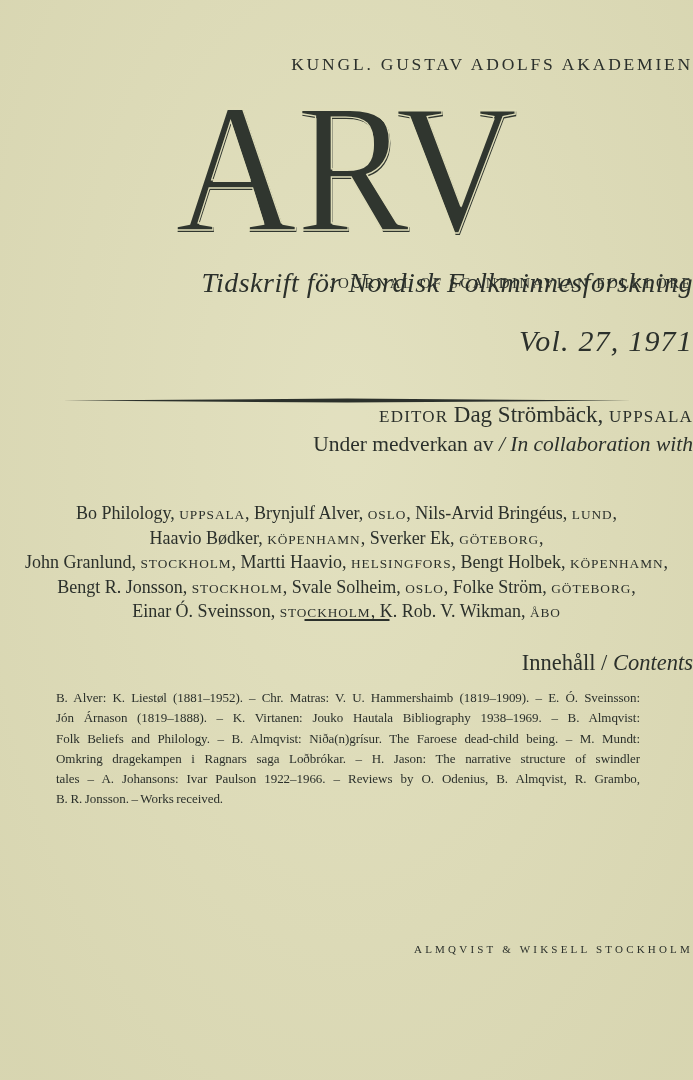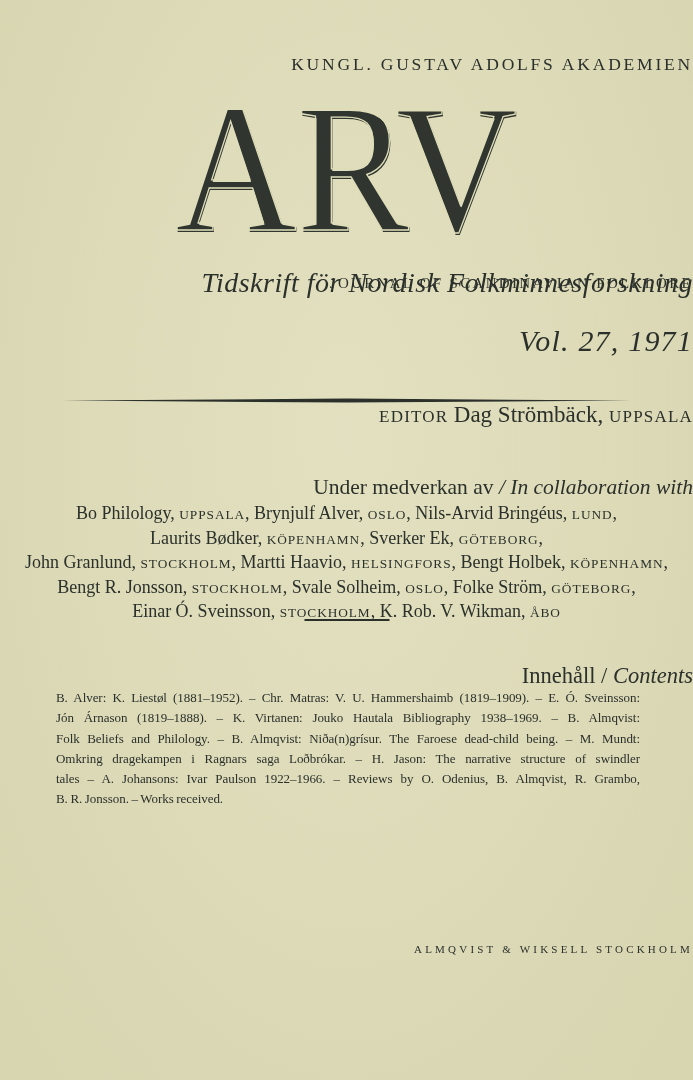--- a/index.html
+++ b/index.html
@@ -68,21 +68,21 @@
     left: 50%;
     transform: translateX(-50%);
     width: 568px;
     height: 6px;
   }
   .editor-line {
     top: 402px;
     font-size: 23px;
   }
   .medverkan-line {
-    top: 475px;
+    top: 432px;
     font-size: 21.5px;
   }
   .collab-block {
     position: absolute;
     top: 502px;
     left: 0;
     width: 100%;
     text-align: center;
     font-size: 18px;
     line-height: 23.5px;
@@ -93,21 +93,20 @@
     top: 619px;
     left: 50%;
     transform: translateX(-50%);
     width: 85px;
     height: 2px;
     background: var(--ink);
   }
   .contents-heading {
     top: 650px;
     font-size: 22.5px;
-    margin-top: 13px;
   }
   .toc-block {
     position: absolute;
     top: 688px;
     left: 56px;
     width: 584px;
     font-size: 13px;
     line-height: 20.3px;
     word-spacing: -0.6px;
     letter-spacing: -0.05px;
@@ -153,21 +152,21 @@
       <polygon points="0,2.6 284,0.6 568,2.6 284,4.6" fill="#2b302b"></polygon>
     </svg>
   </div>
 
   <div class="centered editor-line"><span class="seg-caps">EDITOR </span><span class="seg-plain">Dag Strömbäck, </span><span class="seg-caps">UPPSALA</span></div>
 
   <div class="centered medverkan-line"><span class="seg-plain">Under medverkan av </span><span class="seg-italic">/ In collaboration with</span></div>
 
   <div class="collab-block">
       <div class="collab-line"><span class="seg-plain">Bo Philology, </span><span class="seg-caps">UPPSALA</span><span class="seg-plain">, Brynjulf Alver, </span><span class="seg-caps">OSLO</span><span class="seg-plain">, Nils-Arvid Bringéus, </span><span class="seg-caps">LUND</span><span class="seg-plain">,</span></div>
-      <div class="collab-line"><span class="seg-plain">Laurits Bødker, </span><span class="seg-caps">KÖPENHAMN</span><span class="seg-plain">, Sverker Ek, </span><span class="seg-caps">GÖTEBORG</span><span class="seg-plain">,</span></div>
+      <div class="collab-line"><span class="seg-plain">Haavio Bødker, </span><span class="seg-caps">KÖPENHAMN</span><span class="seg-plain">, Sverker Ek, </span><span class="seg-caps">GÖTEBORG</span><span class="seg-plain">,</span></div>
       <div class="collab-line"><span class="seg-plain">John Granlund, </span><span class="seg-caps">STOCKHOLM</span><span class="seg-plain">, Martti Haavio, </span><span class="seg-caps">HELSINGFORS</span><span class="seg-plain">, Bengt Holbek, </span><span class="seg-caps">KÖPENHAMN</span><span class="seg-plain">,</span></div>
       <div class="collab-line"><span class="seg-plain">Bengt R. Jonsson, </span><span class="seg-caps">STOCKHOLM</span><span class="seg-plain">, Svale Solheim, </span><span class="seg-caps">OSLO</span><span class="seg-plain">, Folke Ström, </span><span class="seg-caps">GÖTEBORG</span><span class="seg-plain">,</span></div>
       <div class="collab-line"><span class="seg-plain">Einar Ó. Sveinsson, </span><span class="seg-caps">STOCKHOLM</span><span class="seg-plain">, K. Rob. V. Wikman, </span><span class="seg-caps">ÅBO</span></div>
     </div>
 
   <div class="short-rule"></div>
 
   <div class="centered contents-heading"><span class="seg-plain">Innehåll / </span><span class="seg-italic">Contents</span></div>
 
   <div class="toc-block">

